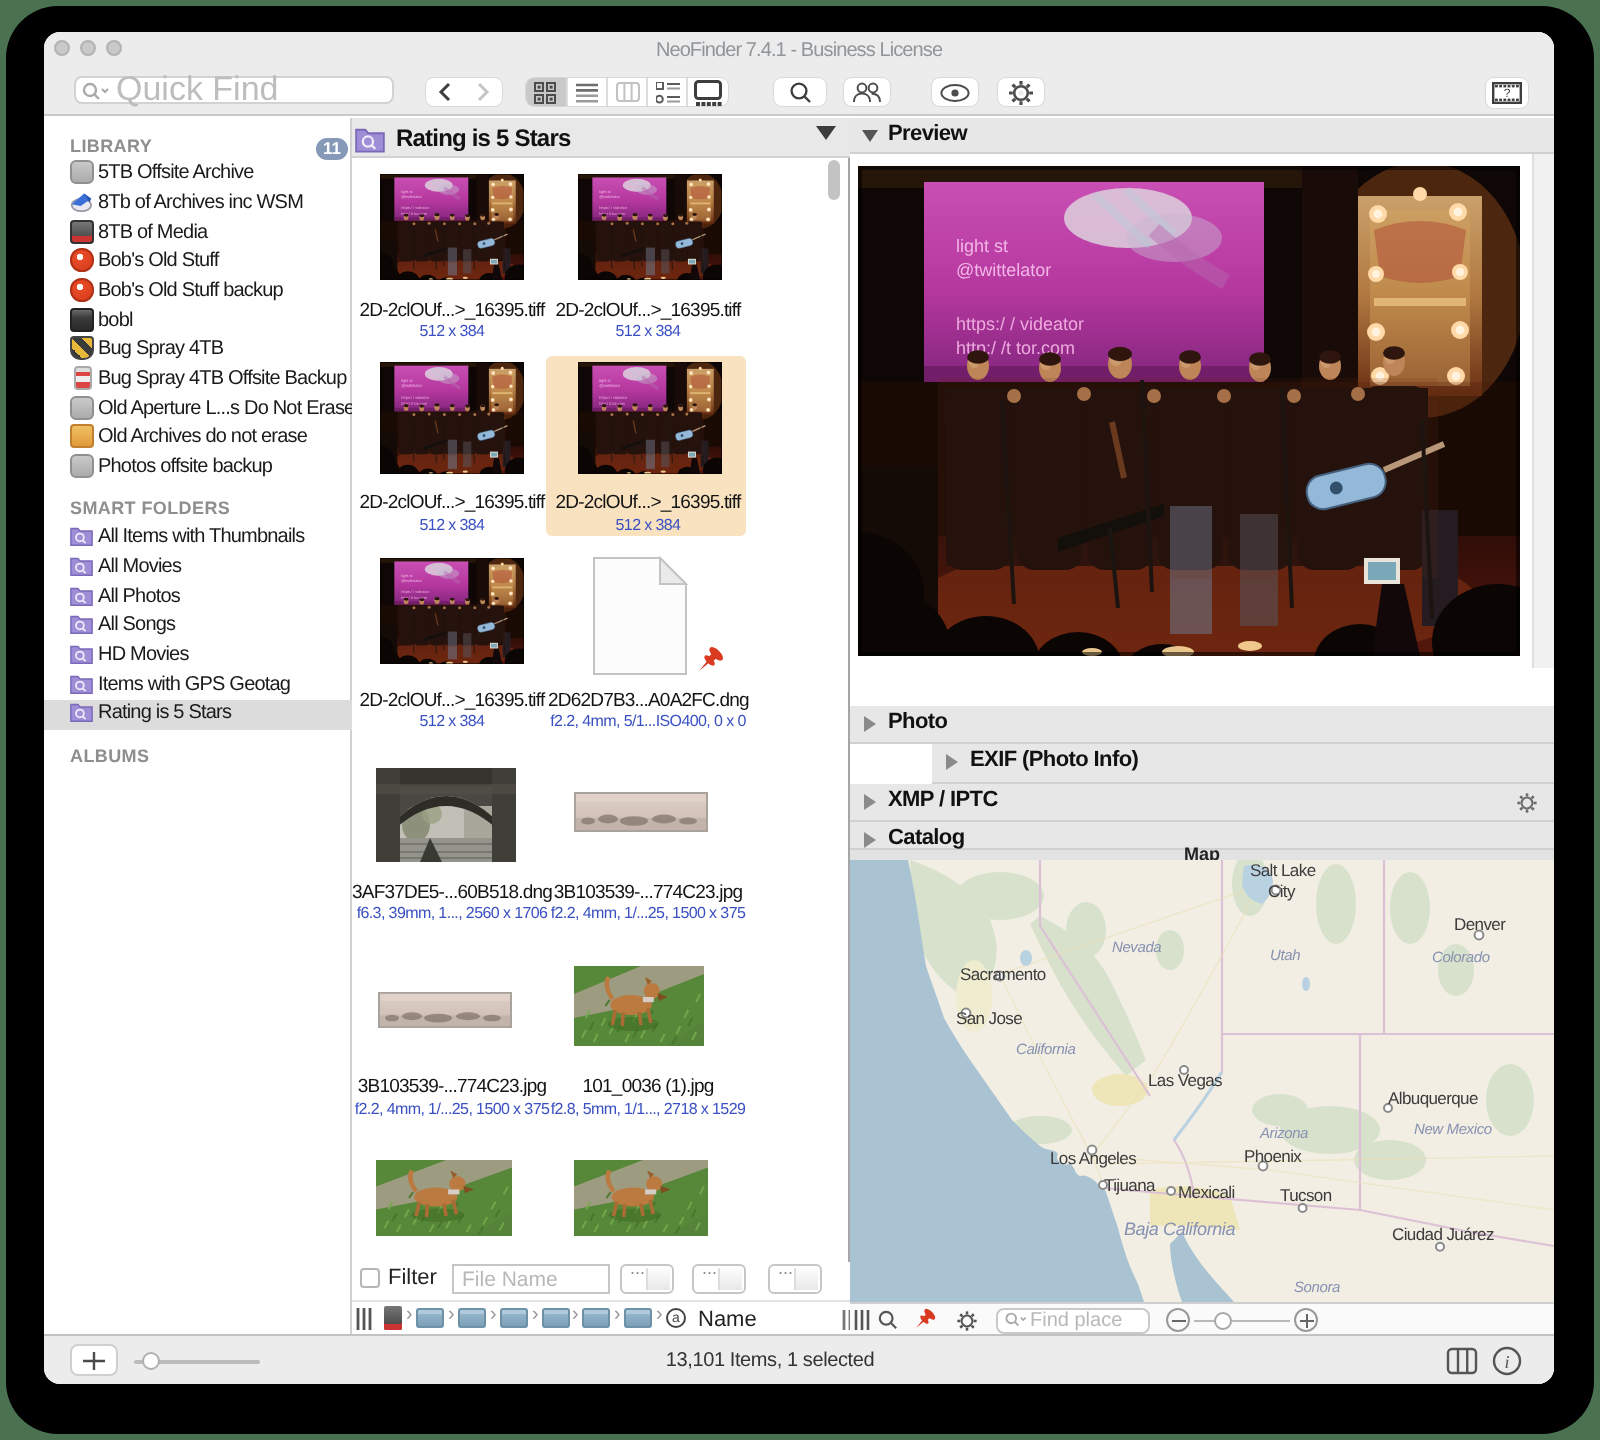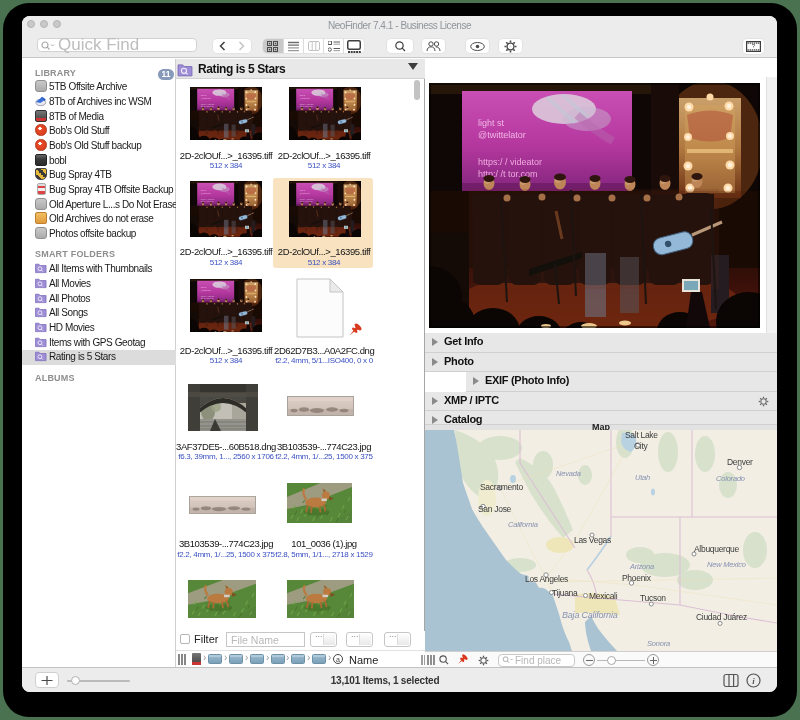--- a/index.html
+++ b/index.html
@@ -33,21 +33,21 @@
 
 .rrow{position:absolute;left:0;width:352px;background:#e7e7e7;border-bottom:1px solid #d0d0d0;}
 .rrow .t{position:absolute;left:19px;top:3px;font-size:11px;letter-spacing:-0.3px;font-weight:bold;color:#111;}
 .tri{position:absolute;width:0;height:0;}
 .pop{position:absolute;top:1px;width:27px;height:15px;background:#fff;border:1px solid #c6c6c6;border-radius:3px;}
 .pop:before{content:"...";position:absolute;left:4px;top:-4px;color:#888;font-size:9px;}
 .pop:after{content:"";position:absolute;right:1px;top:1px;width:11px;height:11px;background:linear-gradient(#fdfdfd,#e8e8e8);border-left:1px solid #ddd;}
 .pbf{position:absolute;top:3px;width:14px;height:10px;background:linear-gradient(#9cbcd0,#7ba0b8);border:1px solid #6d92a8;border-radius:1.5px;box-shadow:inset 0 2px 0 #b0cadb;}
 .pbs{position:absolute;top:1px;font-size:10px;color:#999;}
 
-#statusbar{position:absolute;left:0;top:651px;width:755px;height:31px;background:#ececec;border-top:1px solid #c2c2c2;font-weight:bold;}
+#statusbar{position:absolute;left:0;top:651px;width:755px;height:31px;background:#ececec;border-top:1px solid #c2c2c2;}
 #statustext{position:absolute;left:0;width:726px;top:7px;text-align:center;font-size:10px;letter-spacing:-0.2px;color:#333;}
 </style>
 </head>
 <body>
 <svg width="0" height="0" style="position:absolute;">
 <defs>
 <linearGradient id="scrg" x1="0" y1="0" x2="0" y2="1">
         <stop offset="0" stop-color="#c94fb4"></stop>
         <stop offset="0.55" stop-color="#b4379e"></stop>
         <stop offset="1" stop-color="#83267e"></stop>
@@ -580,28 +580,28 @@
 <svg class="abs" style="left:245px;top:4px;" width="5" height="10">
           <g stroke="#777" stroke-width="1.4">
             <line x1="1" y1="0" x2="1" y2="10"></line>
             <line x1="4" y1="0" x2="4" y2="10"></line>
           </g>
         </svg>
 </div>
   </div>
 
   <div id="rightpane">
+    <div class="rrow" style="top:0;height:18px;">
+<div class="tri" style="left:6px;top:6px;border-left:4.5px solid transparent;border-right:4.5px solid transparent;border-top:6px solid #555;"></div>
+<div class="t" style="top:2px;">Preview</div>
+      </div>
     <svg class="abs" style="left:4px;top:24px;" width="331" height="245">
         <use href="#concert"></use>
       </svg>
     <div class="abs" style="left:341px;top:18px;width:11px;height:257px;background:#f1f1f1;border-left:1px solid #dedede;"></div>
-    <div class="rrow" style="top:274px;height:19.5px;">
-<div class="tri" style="left:7px;top:5px;border-top:4.5px solid transparent;border-bottom:4.5px solid transparent;border-left:6px solid #8a8a8a;"></div>
-<div class="t" style="top:2px;">Get Info</div>
-      </div>
     <div class="rrow" style="top:293.5px;height:19.5px;">
 <div class="tri" style="left:7px;top:5px;border-top:4.5px solid transparent;border-bottom:4.5px solid transparent;border-left:6px solid #8a8a8a;"></div>
 <div class="t" style="top:2px;">Photo</div>
       </div>
     <div class="rrow" style="top:313px;height:19.5px;margin-left:41px;">
 <div class="tri" style="left:7px;top:5px;border-top:4.5px solid transparent;border-bottom:4.5px solid transparent;border-left:6px solid #8a8a8a;"></div>
 <div class="t" style="top:2px;">EXIF (Photo Info)</div>
       </div>
     <div class="rrow" style="top:332.5px;height:19.5px;">
 <div class="tri" style="left:7px;top:5px;border-top:4.5px solid transparent;border-bottom:4.5px solid transparent;border-left:6px solid #8a8a8a;"></div>

